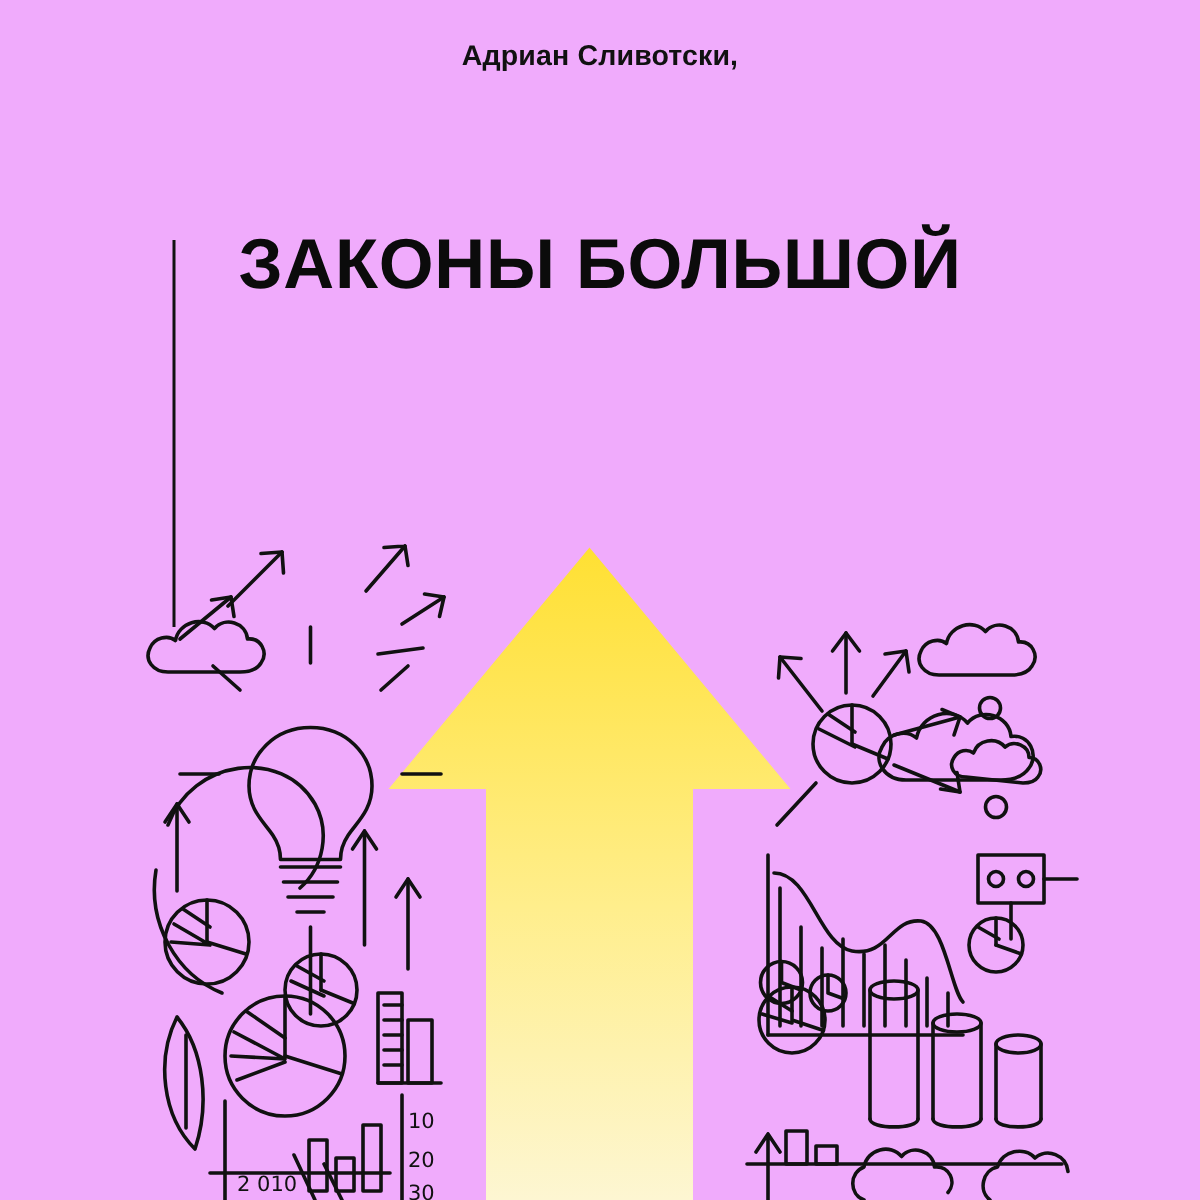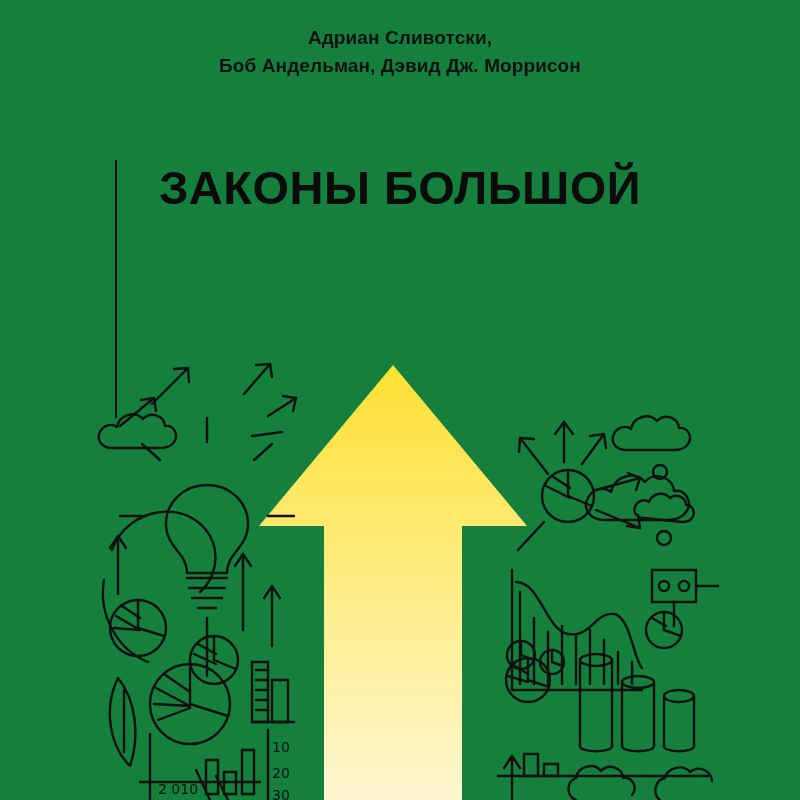--- a/index.html
+++ b/index.html
@@ -10,21 +10,21 @@
   body {
     width: 800px;
     height: 800px;
     overflow: hidden;
     font-family: "Liberation Sans", sans-serif;
   }
   .cover {
     position: relative;
     width: 800px;
     height: 800px;
-    background: #15803d;
+    background: #f0abfc;
     overflow: hidden;
   }
   
   .authors {
     position: absolute;
     top: 24px;
     left: 0;
     width: 800px;
     text-align: center;
     font-weight: bold;
@@ -46,21 +46,21 @@
   }
   .title {
     display: inline-block;
     font-weight: bold;
     font-size: 47px;
     line-height: 1.18;
     color: #0b0b0b;
     letter-spacing: 0.5px;
     text-transform: uppercase;
   }
-  .title .line { display: block; margin-top: 12px; }
+  .title .line { display: block; }
   
   .title-rule {
     position: absolute;
     left: 115px;
     top: 12px;
     width: 2px;
     height: 258px;
     background: #111111;
   }
   
@@ -73,21 +73,20 @@
   }
   .art svg { display: block; }
 </style>
 </head>
 <body>
 
 <div class="cover">
 
   <div class="authors">
     <span class="line">Адриан Сливотски,</span>
-    <span class="line">Боб Андельман, Дэвид Дж. Моррисон</span>
   </div>
 
   <div class="title-wrap">
     <div class="title-rule"></div>
     <div class="title">
       <span class="line">ЗАКОНЫ БОЛЬШОЙ</span>
     </div>
   </div>
 
   <div class="art">

